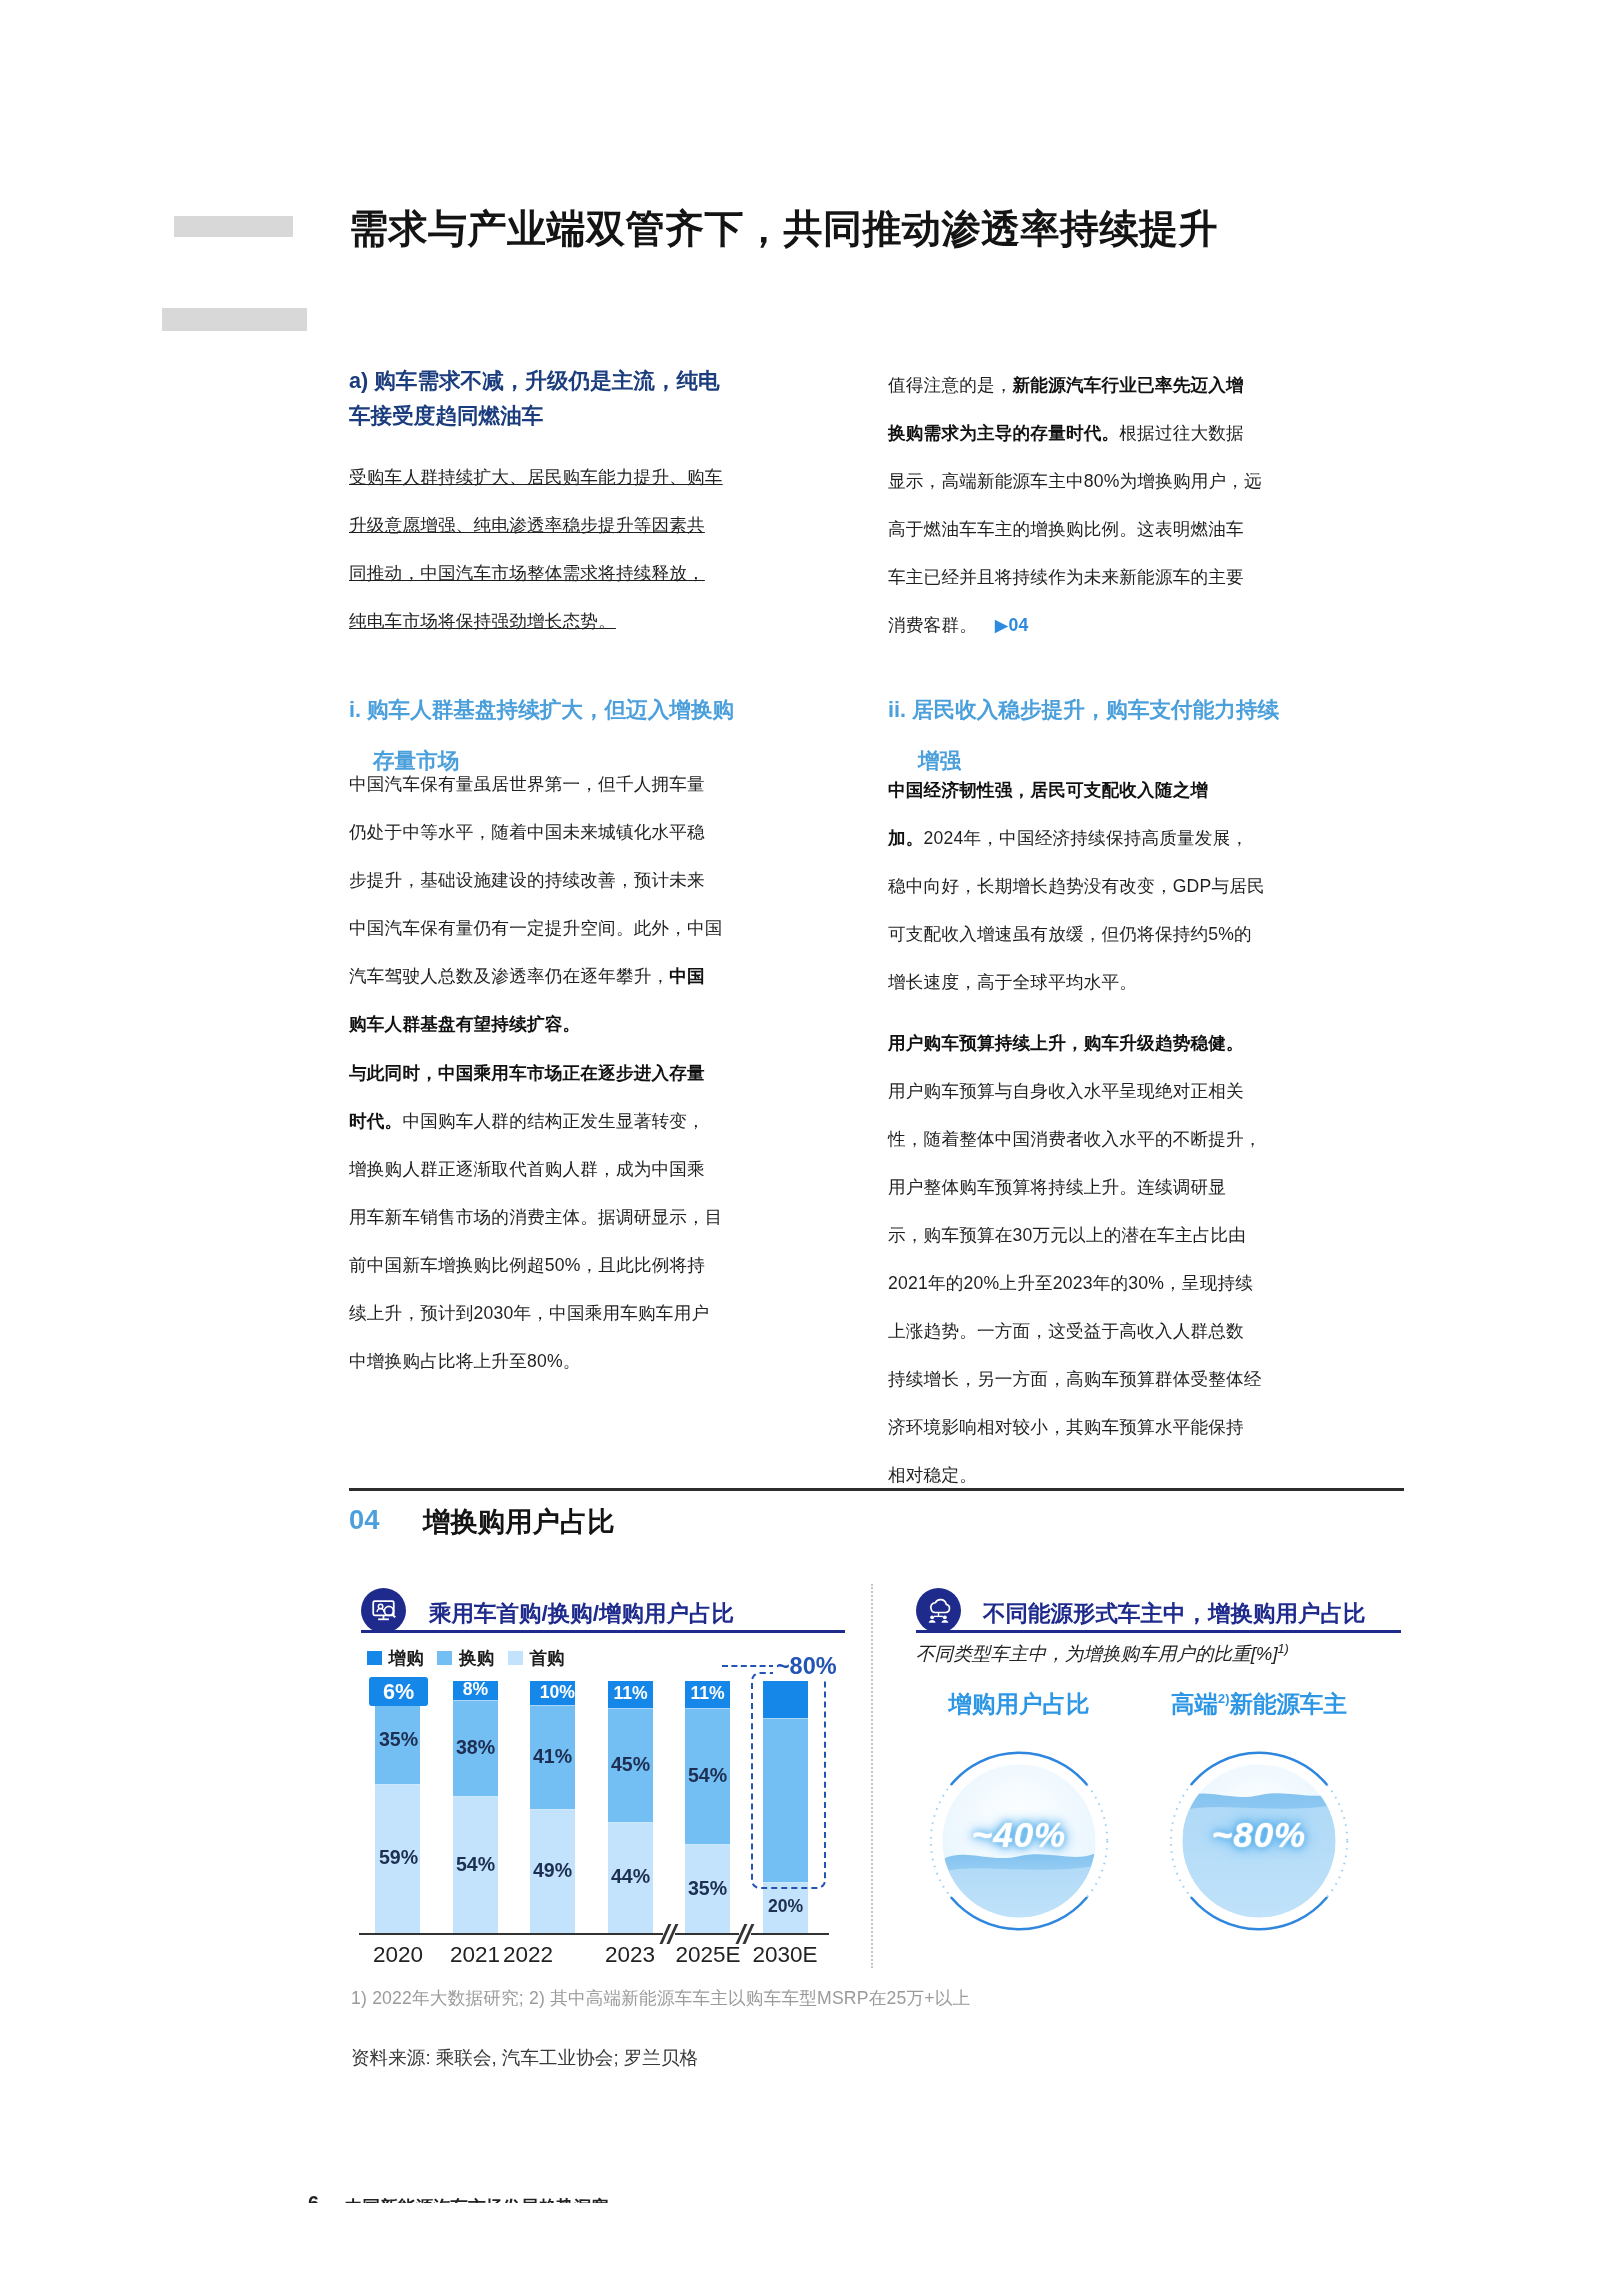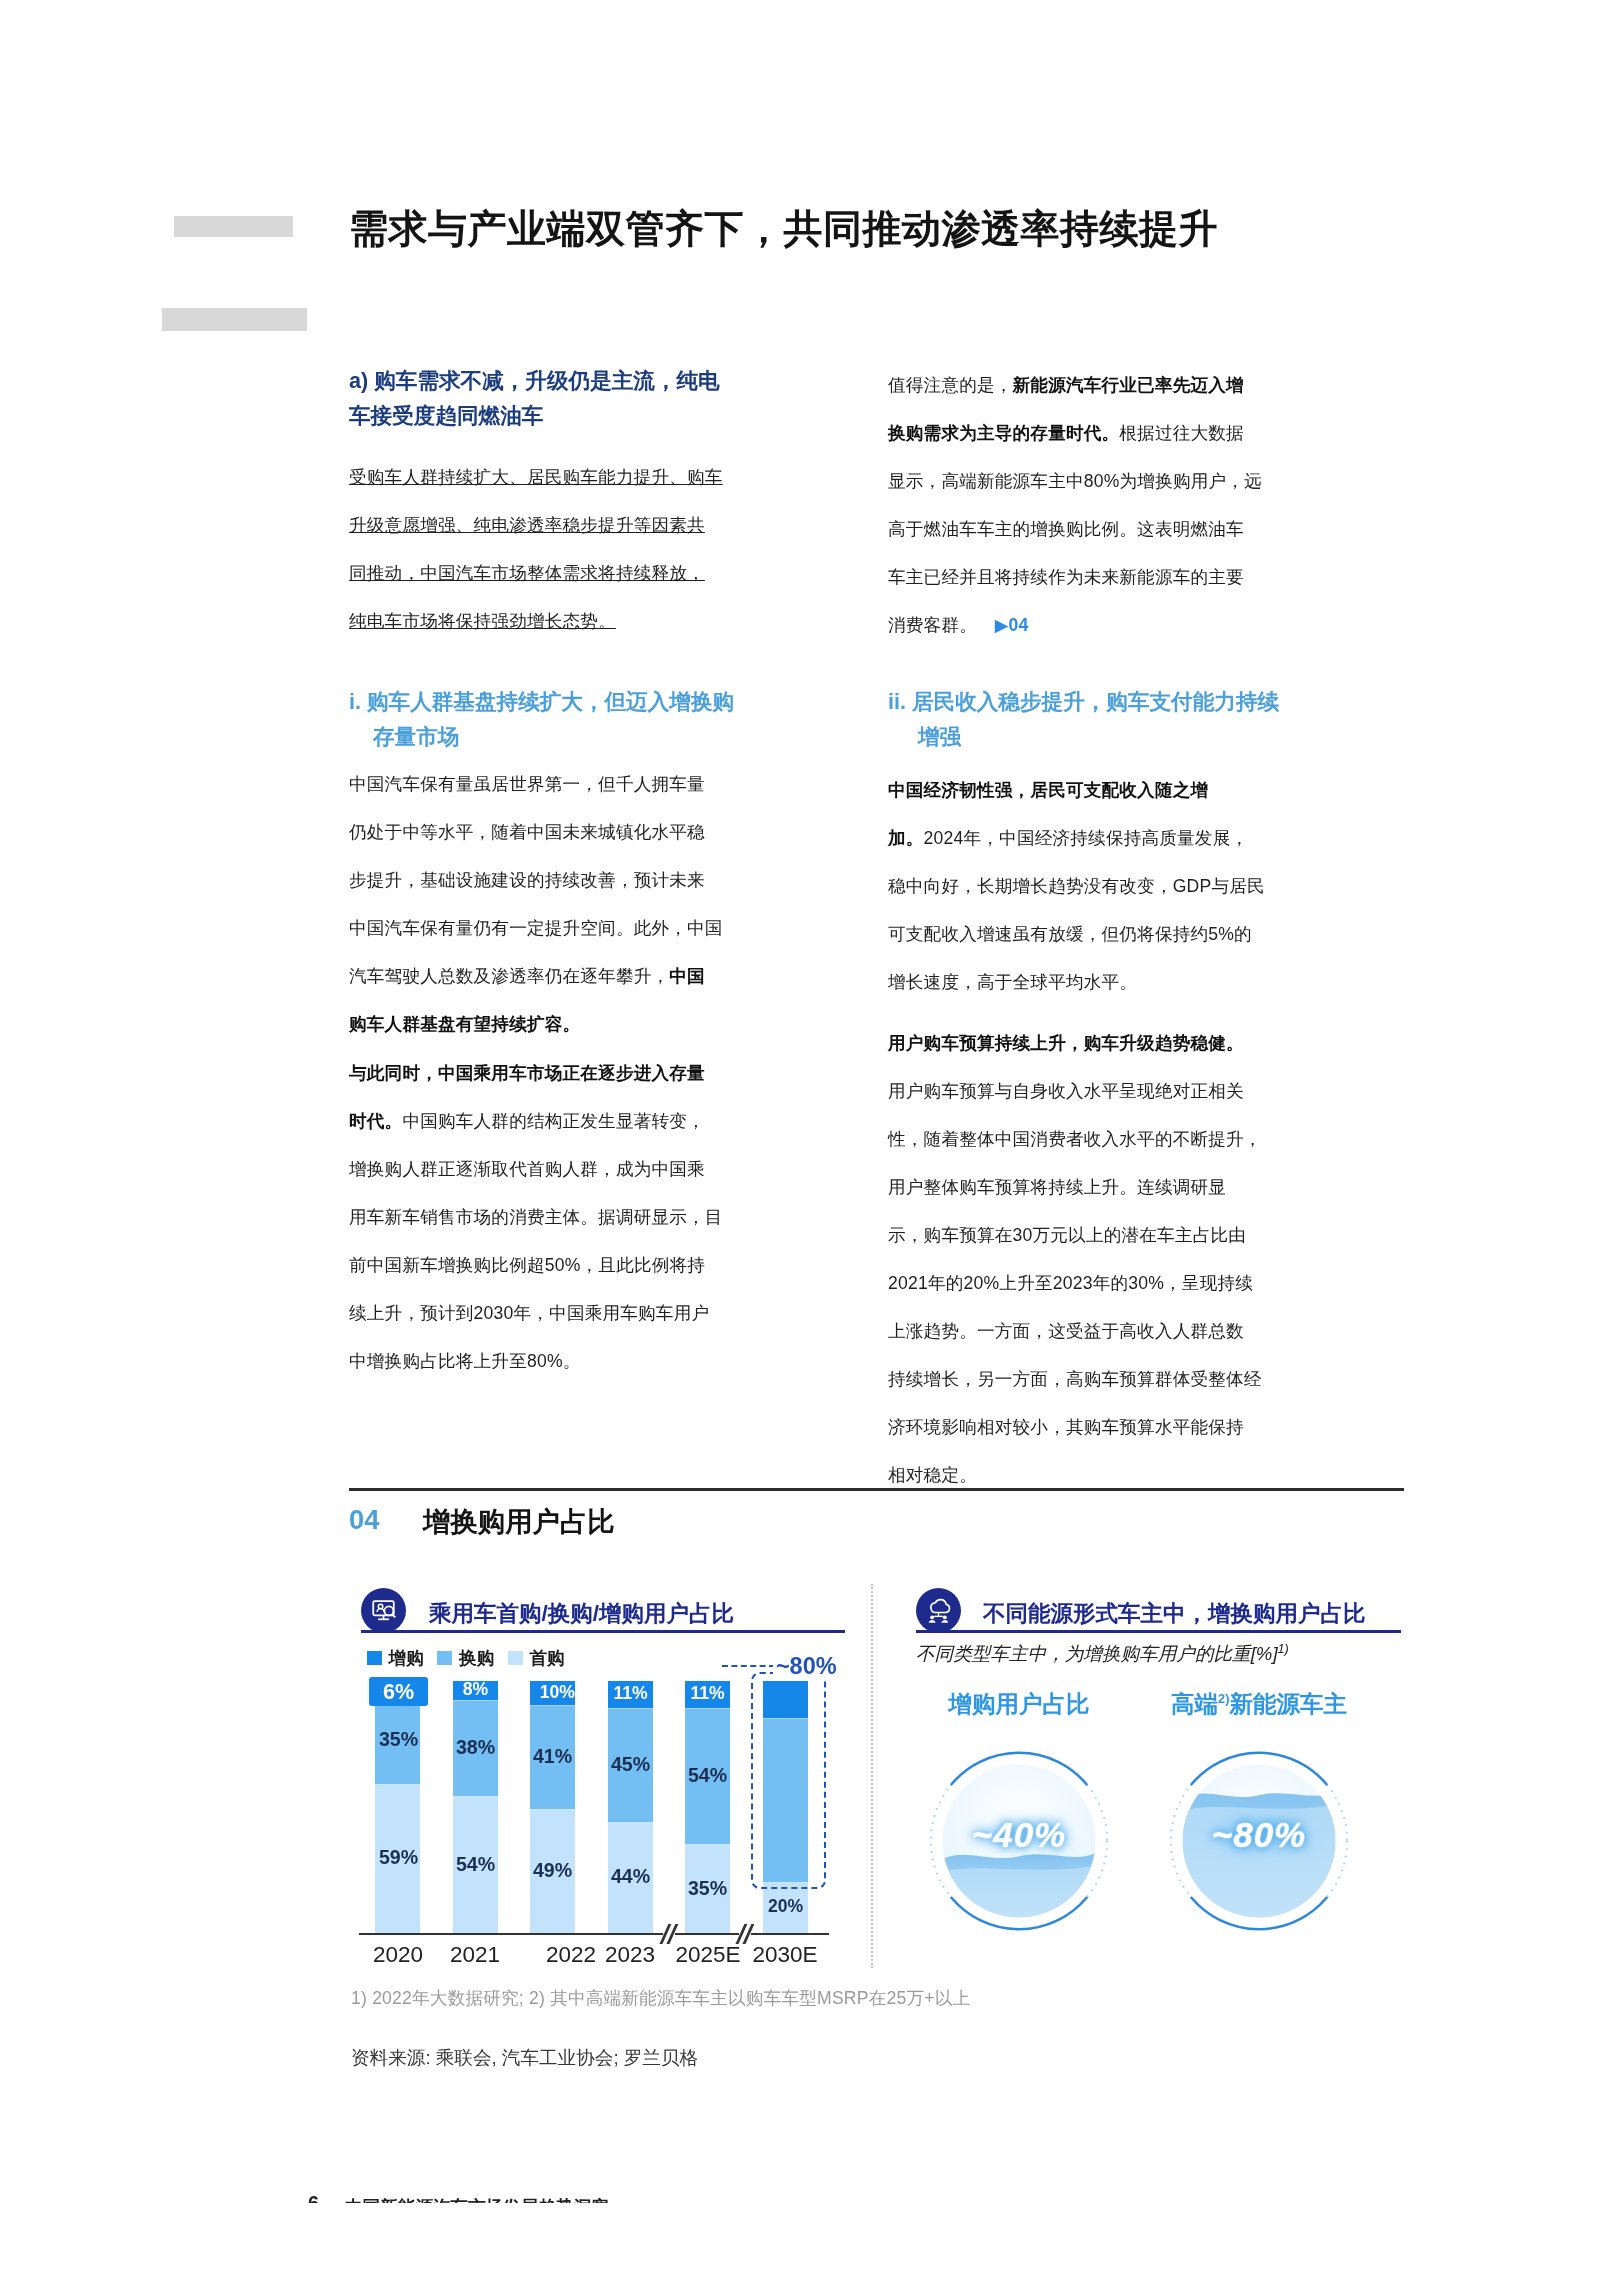--- a/index.html
+++ b/index.html
@@ -13,21 +13,21 @@
   .page-title {
     position:absolute; left:349px; top:202px; width:980px;
     font-size:39px; font-weight:800; color:#141414; letter-spacing:0.5px;
   }
   .h-main {
     position:absolute; width:392px; font-size:21.6px; font-weight:700;
     color:#1b3d7d; line-height:35px; white-space:pre-wrap;
   }
   .h-sub {
     position:absolute; width:402px; font-size:21.6px; font-weight:700;
-    color:#4ba0dc; line-height:35px; white-space:pre-wrap;
+    color:#4ba0dc; line-height:51px; white-space:pre-wrap;
   }
   .body-p {
     position:absolute; width:394px; font-size:17.6px; line-height:48px;
     color:#1f1f1f; white-space:pre-wrap; letter-spacing:0.2px;
   }
   .body-p b { font-weight:700; color:#111; }
   .ref-link { color:#2e8ae0; font-weight:700; cursor:pointer; }
   .section-rule { position:absolute; left:349px; top:1488px; width:1055px; height:2.9px; background:#2d2d2d; }
   .section-num { position:absolute; left:349px; top:1504px; font-size:27.4px; font-weight:800; color:#4ba0dc; }
   .section-title { position:absolute; left:423px; top:1504px; font-size:27.4px; font-weight:800; color:#141414; }
@@ -185,21 +185,21 @@
       <div class="seg-label-mid" style="left: 441px; top: 1736px; width: 69px; font-size: 19.6px;">38%</div>
       <div class="bar-seg seg-sep" style="left: 453px; top: 1797px; width: 45px; height: 137px; background: rgb(194, 227, 251);"></div>
       <div class="seg-label-mid" style="left: 441px; top: 1853px; width: 69px; font-size: 19.6px;">54%</div>
       <div class="x-label" style="left: 431px;">2021</div>
       <div class="bar-seg" style="left: 530px; top: 1681px; width: 45px; height: 25px; background: rgb(21, 135, 232);"></div>
       <div class="seg-label-top" style="left: 530px; top: 1682px; width: 45px; text-align: right;">10%</div>
       <div class="bar-seg seg-sep" style="left: 530px; top: 1706px; width: 45px; height: 104px; background: rgb(115, 190, 243);"></div>
       <div class="seg-label-mid" style="left: 518px; top: 1745px; width: 69px; font-size: 19.6px;">41%</div>
       <div class="bar-seg seg-sep" style="left: 530px; top: 1810px; width: 45px; height: 124px; background: rgb(194, 227, 251);"></div>
       <div class="seg-label-mid" style="left: 518px; top: 1859px; width: 69px; font-size: 19.6px;">49%</div>
-      <div class="x-label" style="left: 527px;">2022</div>
+      <div class="x-label" style="left: 484px;">2022</div>
       <div class="bar-seg" style="left: 608px; top: 1681px; width: 45px; height: 28px; background: rgb(21, 135, 232);"></div>
       <div class="seg-label-top" style="left: 608px; top: 1683px; width: 45px;">11%</div>
       <div class="bar-seg seg-sep" style="left: 608px; top: 1709px; width: 45px; height: 114px; background: rgb(115, 190, 243);"></div>
       <div class="seg-label-mid" style="left: 596px; top: 1753px; width: 69px; font-size: 19.6px;">45%</div>
       <div class="bar-seg seg-sep" style="left: 608px; top: 1823px; width: 45px; height: 111px; background: rgb(194, 227, 251);"></div>
       <div class="seg-label-mid" style="left: 596px; top: 1865px; width: 69px; font-size: 19.6px;">44%</div>
       <div class="x-label" style="left: 586px;">2023</div>
       <div class="bar-seg" style="left: 685px; top: 1681px; width: 45px; height: 28px; background: rgb(21, 135, 232);"></div>
       <div class="seg-label-top" style="left: 685px; top: 1683px; width: 45px;">11%</div>
       <div class="bar-seg seg-sep" style="left: 685px; top: 1709px; width: 45px; height: 137px; background: rgb(115, 190, 243);"></div>

